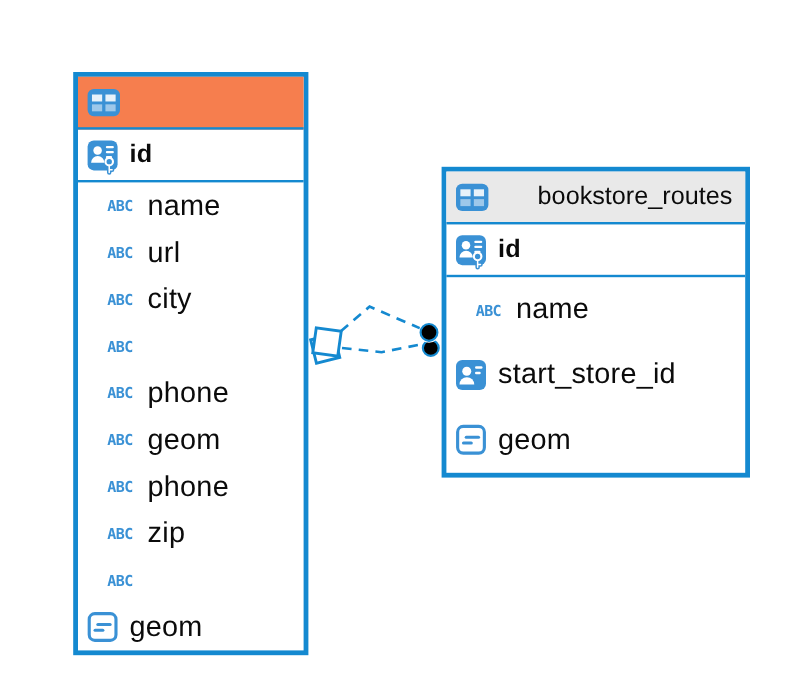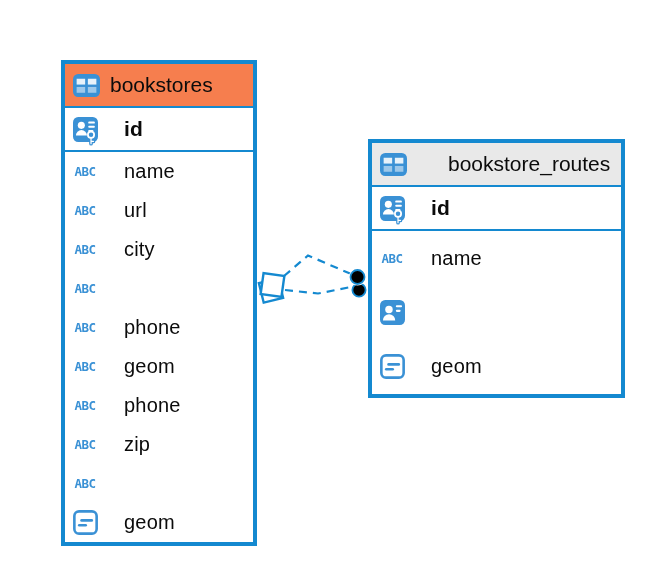--- a/index.html
+++ b/index.html
@@ -10,29 +10,29 @@
   .er-table{position:absolute;box-sizing:border-box;background:#fff;
             border:4px solid var(--blue);display:flex;flex-direction:column;}
   #table-0{left:61px;top:60px;width:196px;height:486px;}
   #table-1{left:368px;top:139px;width:257px;height:259px;}
 
   .t-header{flex:0 0 44px;box-sizing:border-box;display:flex;align-items:center;
             gap:9px;padding:0 6px;border-bottom:2px solid var(--blue);}
   .t-title{font-size:21px;white-space:nowrap;}
 
   .rows{flex:1;display:flex;flex-direction:column;min-height:0;}
-  .row{display:flex;align-items:center;gap:24px;padding:0 5px;flex:1;min-height:0;}
+  .row{display:flex;align-items:center;gap:8px;padding:0 5px;flex:1;min-height:0;}
   .row.pk{flex:0 0 44px;box-sizing:border-box;border-bottom:2px solid var(--blue);}
   .row.pk .col-name{font-weight:700;font-size:21px;}
-  .col-name{font-size:20px;letter-spacing:.2px;white-space:nowrap;}
+  .col-name{font-size:24px;letter-spacing:.2px;white-space:nowrap;}
 
   .icon{width:30px;height:27px;flex:0 0 30px;display:flex;align-items:center;
         justify-content:center;}
   .abc{font-family:"DejaVu Sans Mono",monospace;font-weight:700;font-size:12.5px;
-       letter-spacing:-0.5px;color:var(--icon-blue);}
+       letter-spacing:-0.5px;color:var(--icon-blue);margin-left:15px;}
   .cicon{width:25px;height:25px;overflow:visible;display:block;}
   .ticon{width:27px;height:23px;overflow:visible;display:block;}
 
   .links{position:absolute;inset:0;pointer-events:none;}
   .conn{fill:none;stroke:var(--blue);stroke-width:2.2;stroke-dasharray:8 6;}
   .marker-sq{fill:#fff;stroke:var(--blue);stroke-width:2.4;}
 </style>
 </head>
 <body>
 
@@ -85,21 +85,20 @@
     <circle cx="357.5" cy="277" r="7" fill="#000" style="stroke:var(--blue)" stroke-width="1.8"></circle>
   </svg>
 
   <section class="er-table" id="table-0">
     <header class="t-header" style="background: rgb(246, 126, 78);">
       <span class="icon">
         <svg class="ticon" viewBox="0 0 26 22">
             <use href="#sym-table-icon"></use>
           </svg>
       </span>
-      <span class="t-title">bookstores</span>
     </header>
     <div class="rows">
         <div class="row pk">
     <span class="icon">
             <svg class="cicon" viewBox="0 0 24 24">
               <use href="#sym-primary-key-icon"></use>
             </svg>
           </span>
     <span class="col-name">id</span>
   </div>
@@ -169,20 +168,21 @@
         <div class="row">
     <span class="icon abc">ABC</span>
     <span class="col-name">name</span>
   </div>
         <div class="row">
     <span class="icon">
             <svg class="cicon" viewBox="0 0 24 24">
               <use href="#sym-foreign-key-icon"></use>
             </svg>
           </span>
+    <span class="col-name">start_store_id</span>
   </div>
         <div class="row">
     <span class="icon">
             <svg class="cicon" viewBox="0 0 24 24">
               <use href="#sym-geometry-icon"></use>
             </svg>
           </span>
     <span class="col-name">geom</span>
   </div>
       </div>

